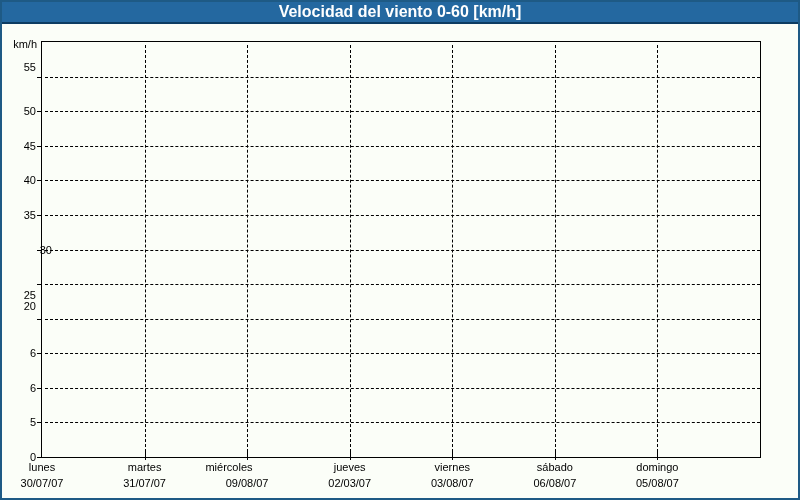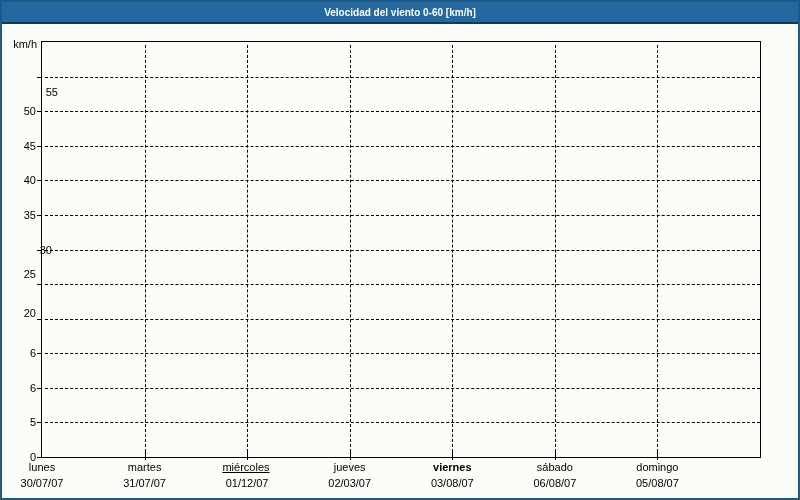--- a/index.html
+++ b/index.html
@@ -11,21 +11,21 @@
     overflow:hidden;
   }
   #titlebar{
     position:absolute;left:0;top:0;right:0;height:20px;
     background:var(--titlebar-bg,#2468A0);
     border-bottom:2px solid var(--titlebar-underline,#0D3C62);
     display:flex;align-items:center;justify-content:center;
   }
   #titlebar span{
     color:var(--titlebar-text,#fff);
-    font-size:10px;font-weight:bold;letter-spacing:0;
+    font-size:16px;font-weight:bold;letter-spacing:0;
   }
   #chart{position:absolute;left:0;top:0;right:0;bottom:0;}
   #plot{
     position:absolute;left:39px;top:39px;width:720px;height:417px;
     box-sizing:border-box;border:1px solid var(--axis,#000);
   }
   .hgrid{position:absolute;left:3px;right:0;height:0;border-top:1px dashed var(--grid,#000);}
   .vgrid{position:absolute;top:3px;bottom:0;width:0;border-left:1px dashed var(--grid,#000);}
   .ylab{position:absolute;left:0;width:34px;height:14px;line-height:14px;text-align:right;font-size:11px;}
   .ytick{position:absolute;left:35px;width:4px;height:1px;background:var(--axis,#000);}
@@ -63,50 +63,50 @@
         <div class="vgrid" style="left: 615.4px;"></div>
       </div>
   <div class="ylab" style="top: 448px;">0</div>
       <div class="ytick" style="top: 455px;"></div>
       <div class="ylab" style="top: 413.4px;">5</div>
       <div class="ytick" style="top: 420.4px;"></div>
       <div class="ylab" style="top: 378.8px;">6</div>
       <div class="ytick" style="top: 385.8px;"></div>
       <div class="ylab" style="top: 344.3px;">6</div>
       <div class="ytick" style="top: 351.3px;"></div>
-      <div class="ylab" style="top: 304px;">20</div>
+      <div class="ylab" style="top: 297px;">20</div>
       <div class="ytick" style="top: 316.7px;"></div>
-      <div class="ylab" style="top: 265px;">25</div>
+      <div class="ylab" style="top: 286px;">25</div>
       <div class="ytick" style="top: 282.1px;"></div>
       <div class="ylab" style="top: 240.5px; margin-left: 16px;">30</div>
       <div class="ytick" style="top: 247.5px;"></div>
       <div class="ylab" style="top: 205.9px; text-align: right;">35</div>
       <div class="ytick" style="top: 212.9px;"></div>
       <div class="ylab" style="top: 171.3px;">40</div>
       <div class="ytick" style="top: 178.3px;"></div>
       <div class="ylab" style="top: 136.8px;">45</div>
       <div class="ytick" style="top: 143.8px;"></div>
       <div class="ylab" style="top: 102.2px;">50</div>
       <div class="ytick" style="top: 109.2px;"></div>
-      <div class="ylab" style="top: 83px; margin-left: 22px;">55</div>
+      <div class="ylab" style="top: 58px;">55</div>
       <div class="ytick" style="top: 74.6px;"></div>
       <div class="xtick" style="left: 142.6px;"></div>
       <div class="xtick" style="left: 245.1px;"></div>
       <div class="xtick" style="left: 347.7px;"></div>
       <div class="xtick" style="left: 450.3px;"></div>
       <div class="xtick" style="left: 552.9px;"></div>
       <div class="xtick" style="left: 655.4px;"></div>
       <div class="xday" style="left: -12px;">lunes</div>
       <div class="xdate" style="left: -12px;">30/07/07</div>
       <div class="xday" style="left: 90.6px;">martes</div>
       <div class="xdate" style="left: 90.6px;">31/07/07</div>
-      <div class="xday" style="left: 192px; text-decoration: underline;">miércoles</div>
-      <div class="xdate" style="left: 193.1px;">01/12/07</div>
+      <div class="xday" style="left: 175px;">miércoles</div>
+      <div class="xdate" style="left: 193.1px;">09/08/07</div>
       <div class="xday" style="left: 295.7px;">jueves</div>
       <div class="xdate" style="left: 295.7px;">02/03/07</div>
-      <div class="xday" style="left: 398.3px; font-weight: bold;">viernes</div>
+      <div class="xday" style="left: 398.3px;">viernes</div>
       <div class="xdate" style="left: 398.3px;">03/08/07</div>
       <div class="xday" style="left: 500.9px;">sábado</div>
       <div class="xdate" style="left: 500.9px;">06/08/07</div>
       <div class="xday" style="left: 603.4px;">domingo</div>
       <div class="xdate" style="left: 603.4px;">05/08/07</div>
     </div>
 </div>
 
 </body></html>

